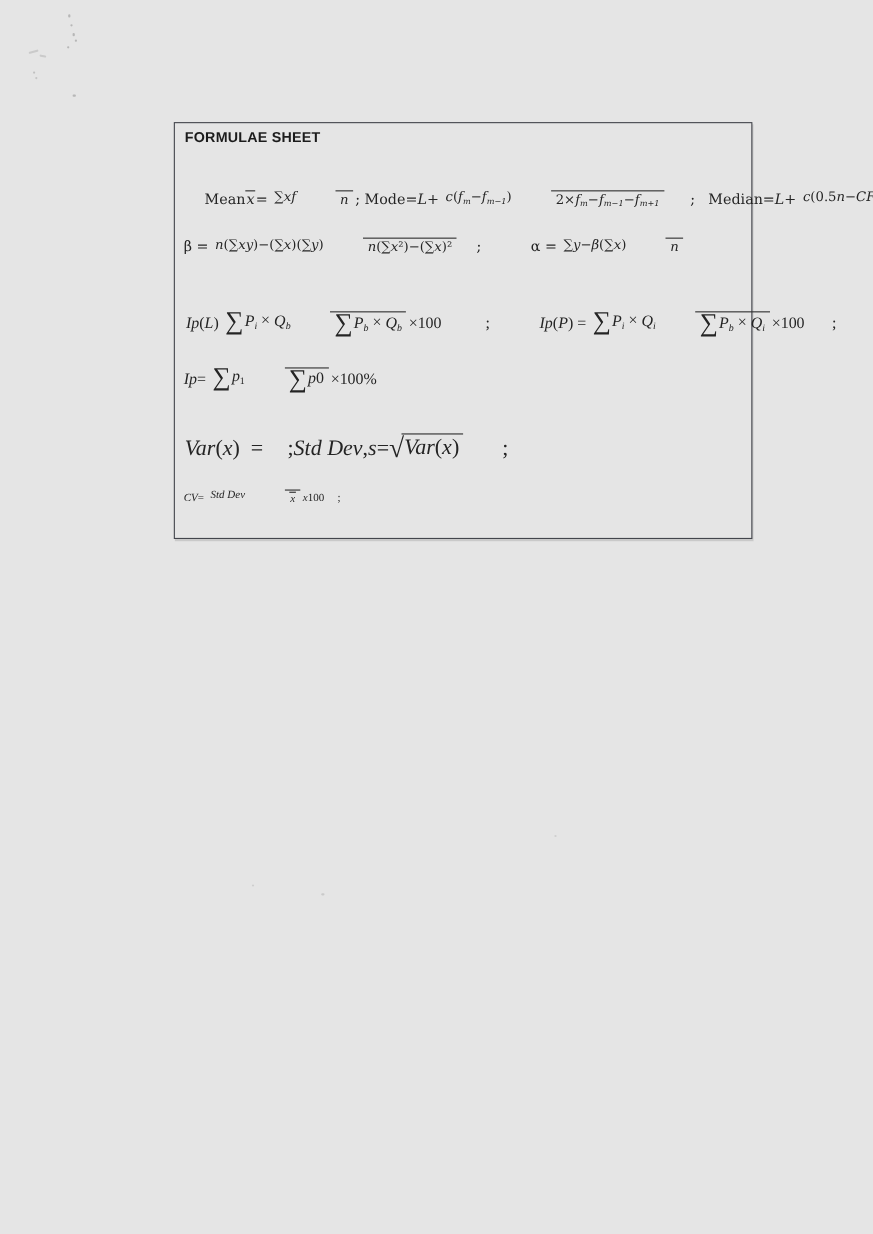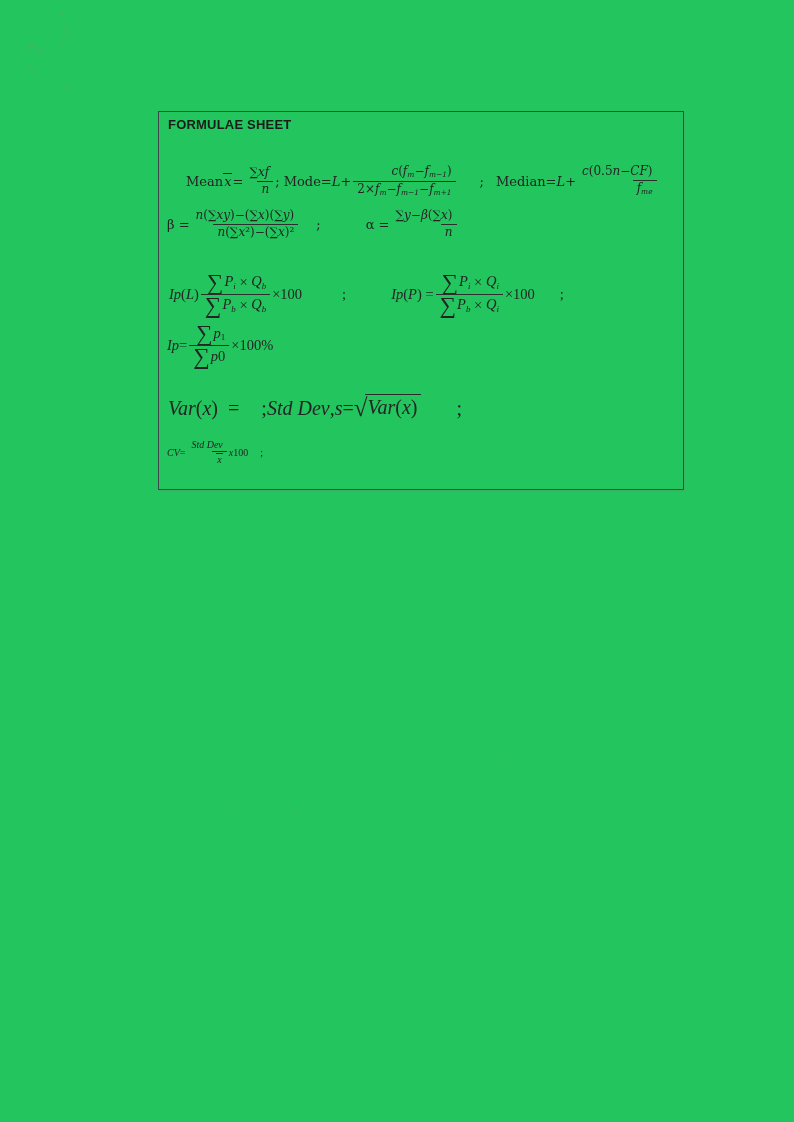--- a/index.html
+++ b/index.html
@@ -1,36 +1,36 @@
 <!DOCTYPE html>
 <html><head>
 <meta charset="utf-8">
 <style>
   html,body{margin:0;padding:0;background:#fff;}
-  .page{position:relative;width:794px;height:1122px;background:#22c55e;
+  .page{position:relative;width:794px;height:1122px;background:#e5e5e5;
         font-family:"Liberation Sans",sans-serif;color:#222;overflow:hidden;text-decoration:underline;}
 
   
   .fbox{position:absolute;left:158px;top:111px;width:524px;height:377px;
         border:1.5px solid #43454c;box-shadow:1px 2px 0 rgba(130,130,130,.28);}
   .btitle{position:absolute;left:9px;top:5px;font-size:13px;font-weight:bold;
           color:#1c1c1c;letter-spacing:.2px;font-family:"Liberation Sans",sans-serif;}
 
   
   .frow{position:absolute;display:flex;align-items:center;white-space:nowrap;color:#242424;}
   .r1{left:27px;top:48px;height:42px;font-family:"DejaVu Serif",serif;font-size:13px;}
   .r2{left:8px;top:95px;height:34px;font-family:"DejaVu Serif",serif;font-size:13px;}
   .r3{left:10px;top:155px;height:54px;font-family:"Liberation Serif",serif;font-size:14.5px;}
   .r4{left:8px;top:214px;height:38px;font-family:"Liberation Serif",serif;font-size:14.5px;}
   .r5{left:9px;top:273px;height:46px;font-family:"Liberation Serif",serif;font-size:20px;}
   .r6{left:8px;top:321px;height:38px;font-family:"Liberation Serif",serif;font-size:10px;}
   .r1 .fr,.r2 .fr{font-size:12px;}
 
   
-  .fr{display:inline-flex;flex-direction:column;align-items:flex-end;vertical-align:middle;margin:0 2px;}
+  .fr{display:inline-flex;flex-direction:row;align-items:flex-start;vertical-align:middle;margin:0 2px;gap:32px;}
   .fr .nu{display:block;padding:0 4px 1px;line-height:1.15;}
   .fr .de{display:block;border-top:1.2px solid #2e2e2e;padding:1px 4px 0;line-height:1.15;}
   .bs{font-size:1.6em;font-style:normal;line-height:.85;vertical-align:-.15em;margin-right:1px;}
   .lg{font-size:1.3em;}
   .ov{display:inline-block;border-top:1.1px solid #2b2b2b;line-height:1.05;padding:1px 1px 0;}
   .sqrt{white-space:nowrap;}
   .rt{font-style:normal;font-size:1.25em;margin-right:-2px;vertical-align:-.1em;}
   .rad{display:inline-block;border-top:1.2px solid #2b2b2b;padding:1px 4px 0 2px;line-height:1.15;}
   .frow sub{font-size:.62em;vertical-align:-.3em;}
   .frow sup{font-size:.62em;vertical-align:.55em;}

